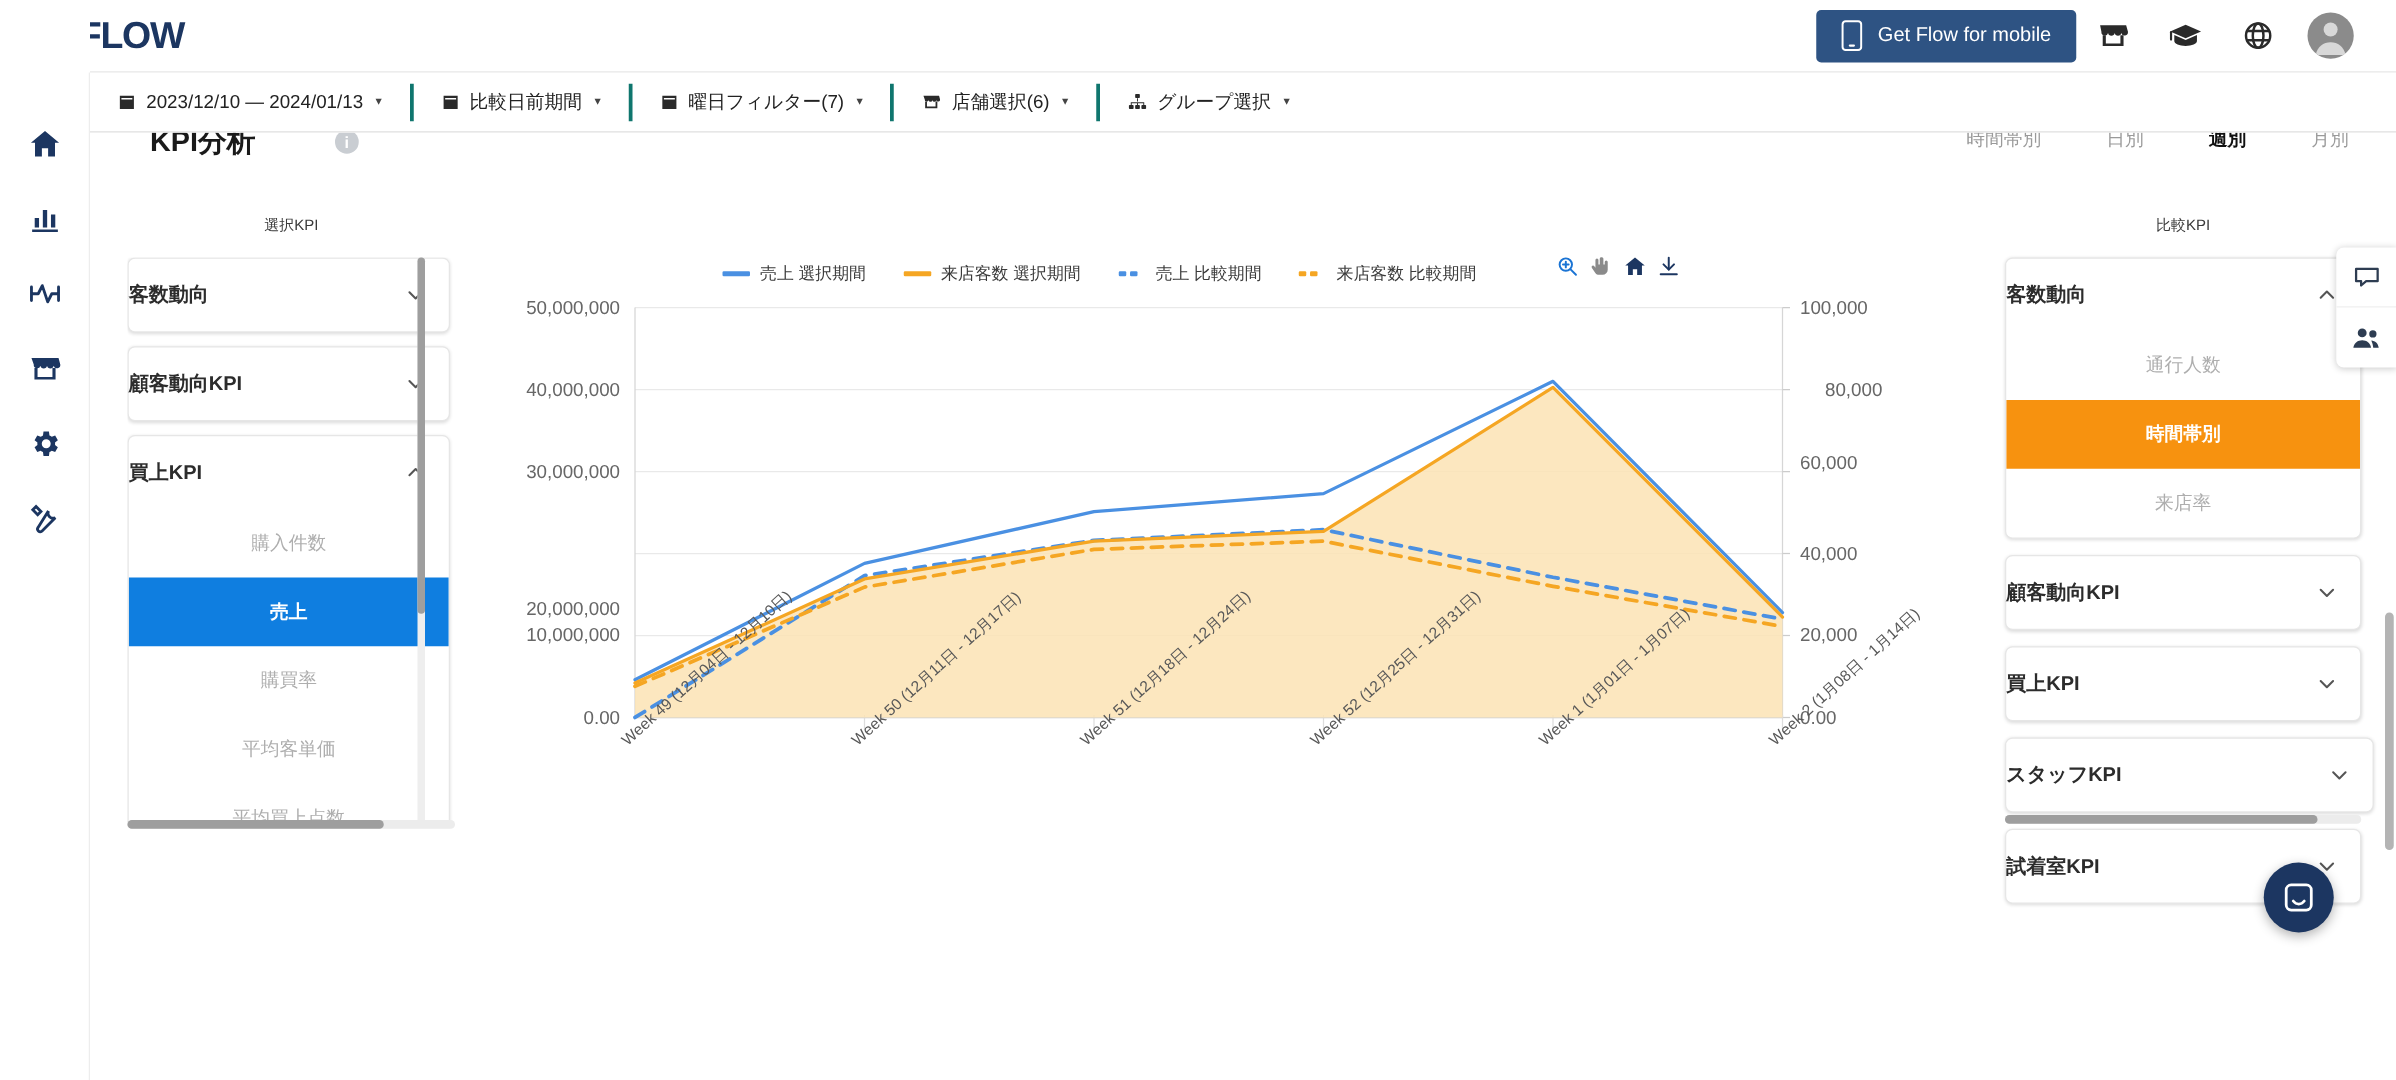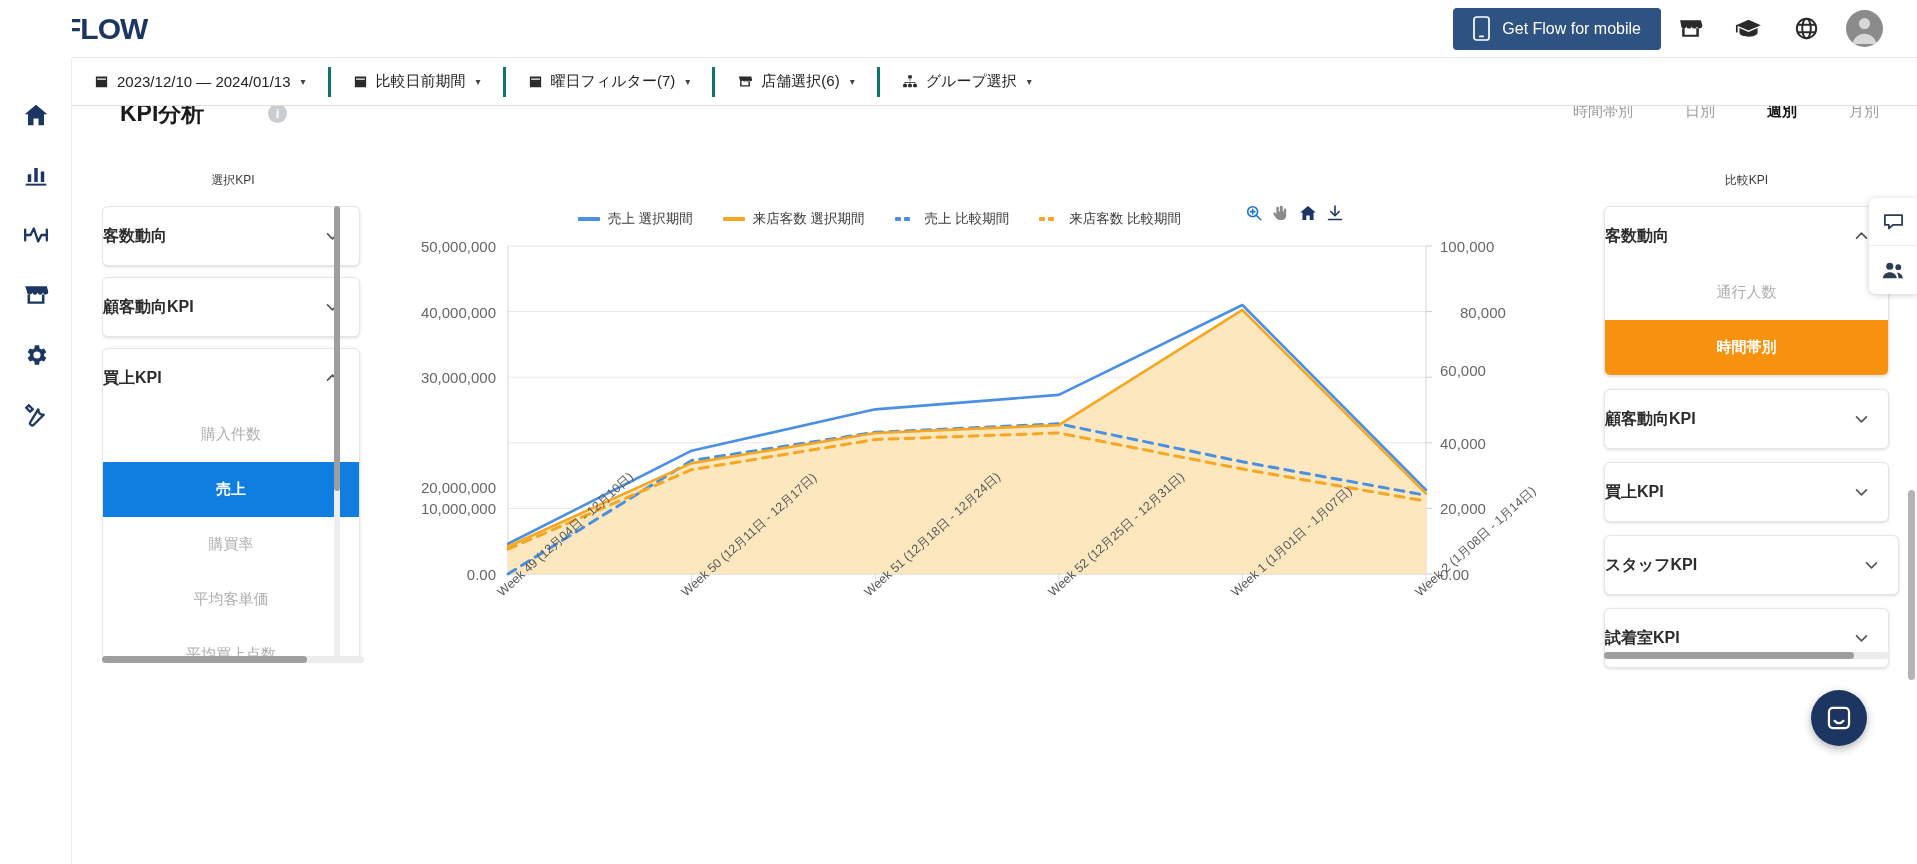--- a/index.html
+++ b/index.html
@@ -516,20 +516,21 @@
     <div class="right-col">
       <div class="acc" style="position:relative; width:285px; margin-bottom:13px; overflow:hidden;">
         <div class="acc-head">
           <span class="acc-title">客数動向</span>
           <svg class="acc-chev" viewBox="0 0 24 24" fill="none" stroke="currentColor" stroke-width="2.3" stroke-linecap="round" stroke-linejoin="round">
               <polyline points="5,15 12,8 19,15"></polyline>
             </svg>
         </div>
         <div class="acc-item">通行人数</div>
         <div class="acc-item sel-orange">時間帯別</div>
+        <div class="acc-item">来店率</div>
       </div>
 
       <div class="acc" style="position:relative; width:285px; margin-bottom:13px;">
         <div class="acc-head">
           <span class="acc-title">顧客動向KPI</span>
           <svg class="acc-chev" viewBox="0 0 24 24" fill="none" stroke="currentColor" stroke-width="2.3" stroke-linecap="round" stroke-linejoin="round">
               <polyline points="5,9 12,16 19,9"></polyline>
             </svg>
         </div>
       </div>

